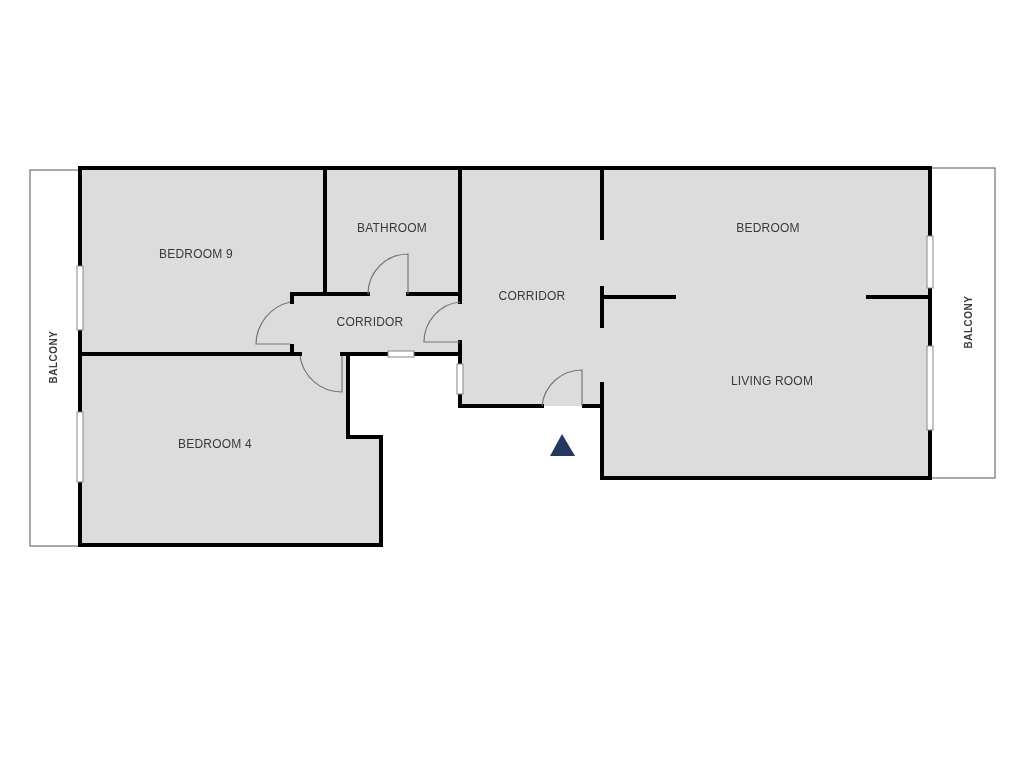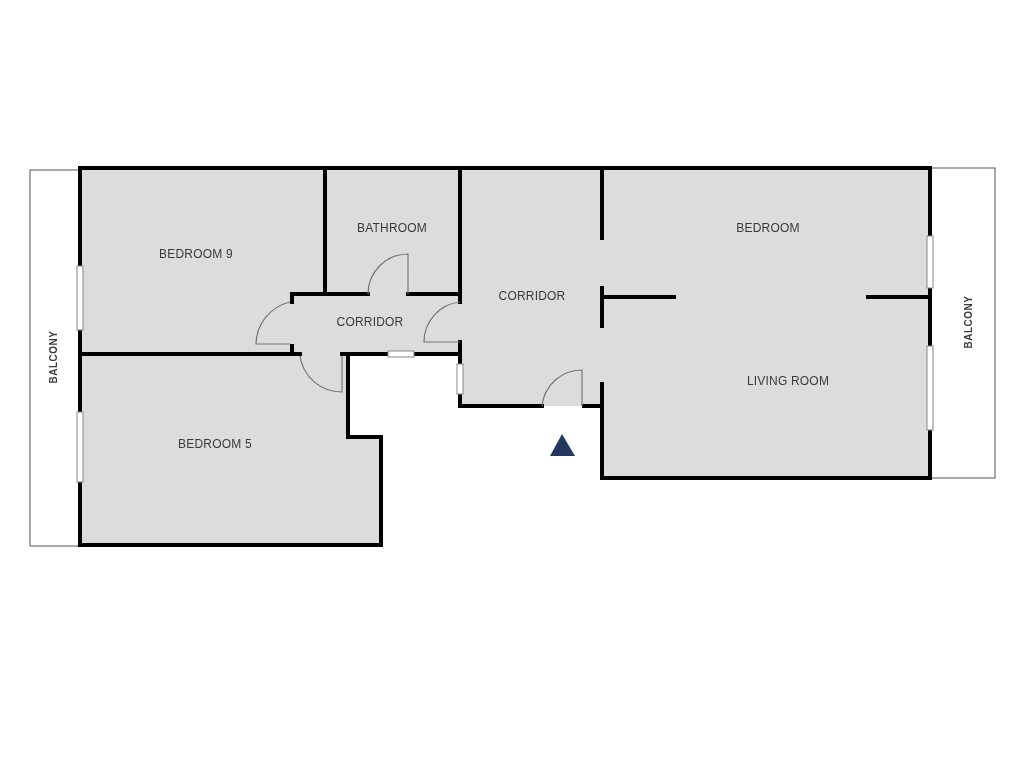--- a/index.html
+++ b/index.html
@@ -109,17 +109,17 @@
   </g>
 
   <polygon points="562,434 550,456 575,456" fill="#22385e"></polygon>
 </svg>
 
 <div class="room-label" style="left:196px; top:254px;">BEDROOM 9</div>
 <div class="room-label" style="left:392px; top:228px;">BATHROOM</div>
 <div class="room-label" style="left:370px; top:322px;">CORRIDOR</div>
 <div class="room-label" style="left:532px; top:296px;">CORRIDOR</div>
 <div class="room-label" style="left:768px; top:228px;">BEDROOM</div>
-<div class="room-label" style="left:788px; top:381px;">LIVING ROOM</div>
-<div class="room-label" style="left:215px; top:444px;">BEDROOM 5</div>
+<div class="room-label" style="left:772px; top:381px;">LIVING ROOM</div>
+<div class="room-label" style="left:215px; top:444px;">BEDROOM 4</div>
 
 <div class="balcony-label" style="left:53px; top:357px;">BALCONY</div>
 <div class="balcony-label" style="left:968px; top:322px;">BALCONY</div>
 
 </body></html>

